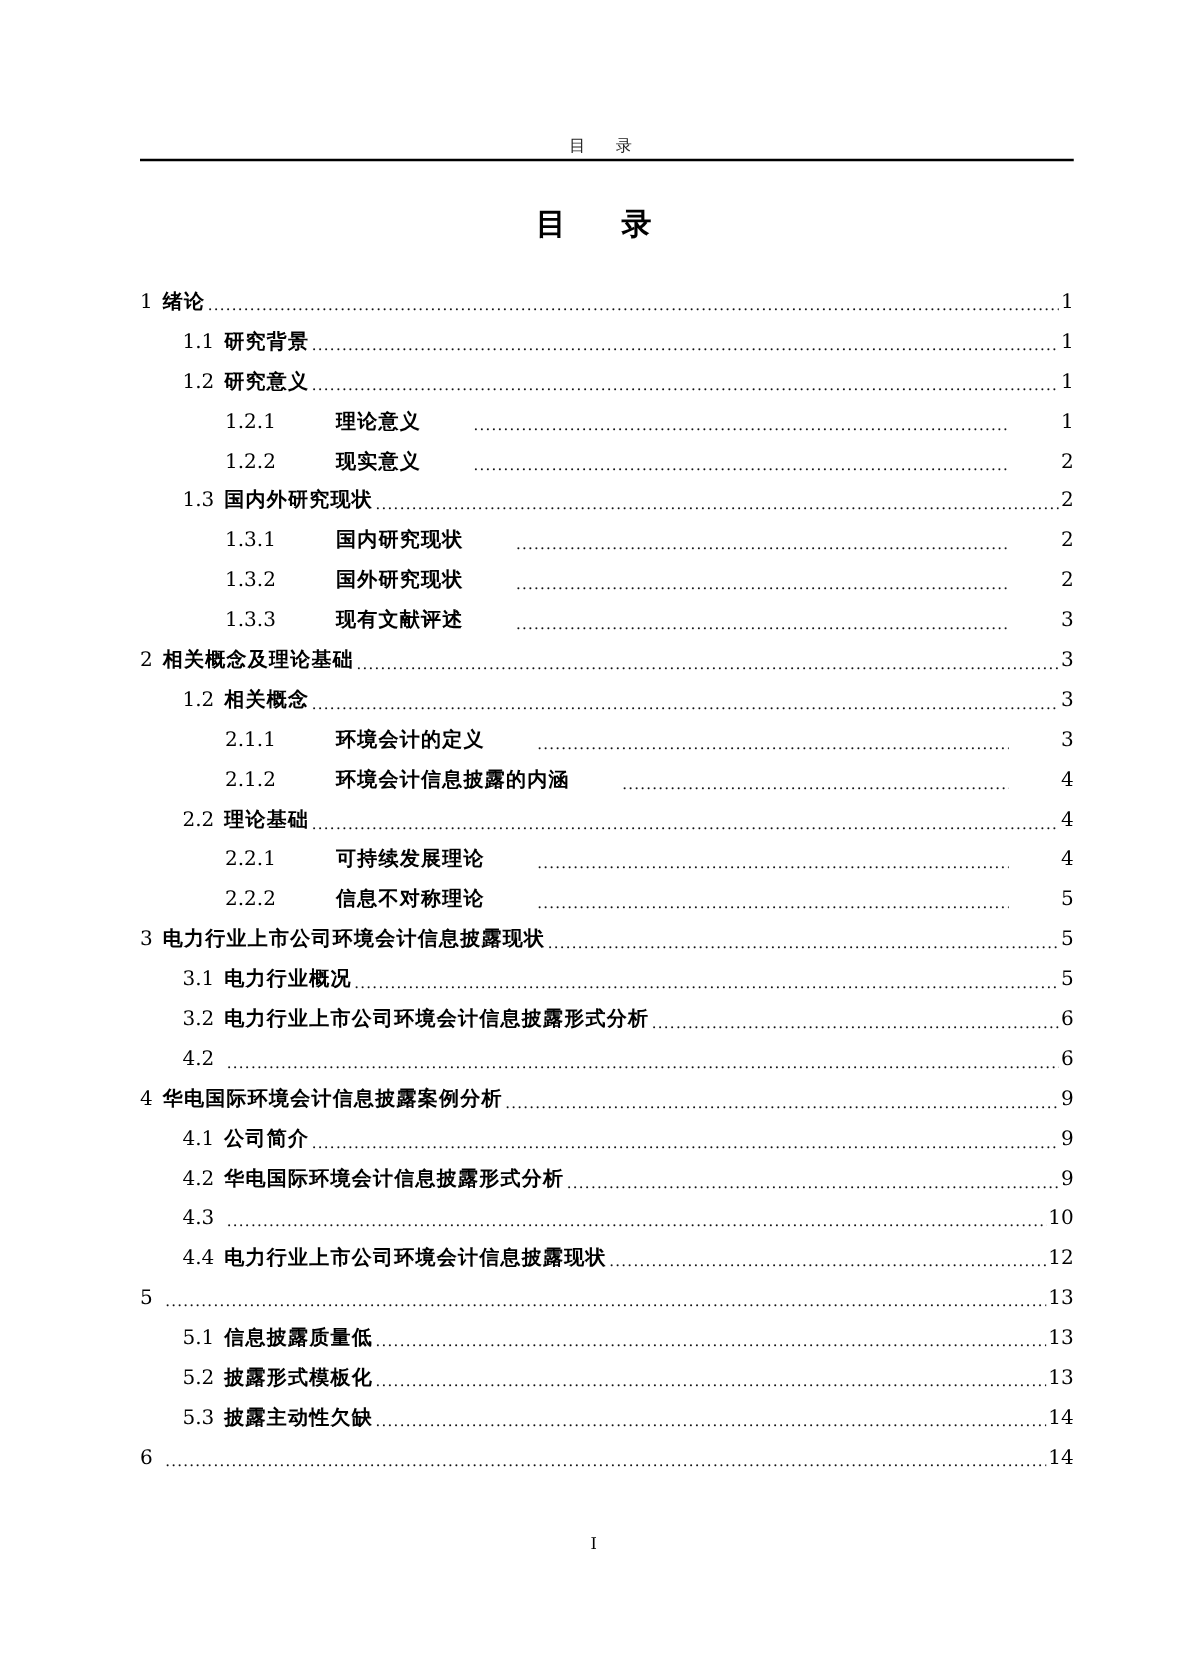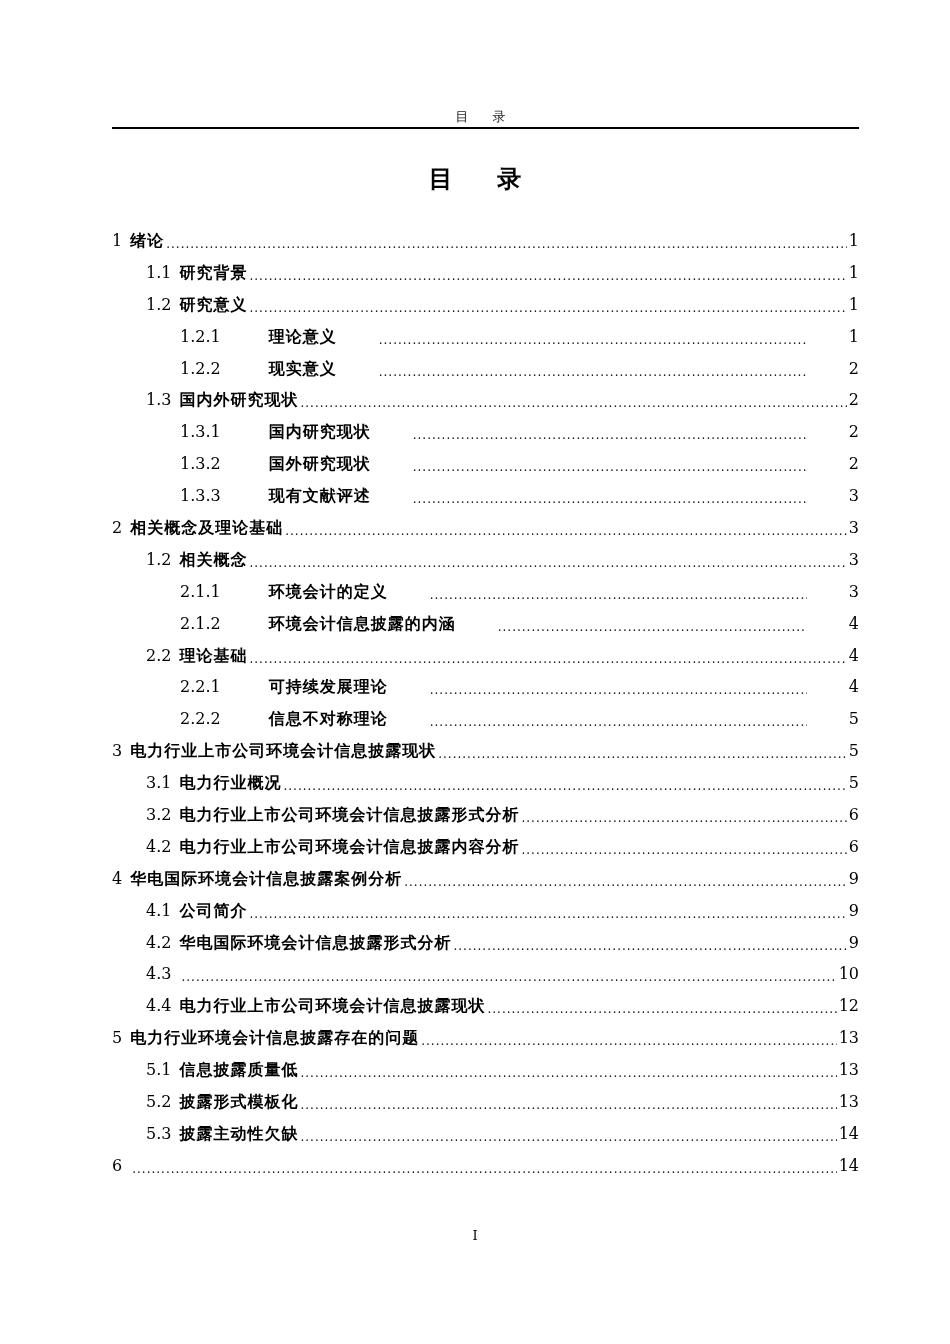--- a/index.html
+++ b/index.html
@@ -137,21 +137,20 @@
       <span class="page">5</span>
     </div>
     <div class="row l2">
       <span class="num">3.2</span>
       <span class="label">电力行业上市公司环境会计信息披露形式分析</span>
       <span class="leader"></span>
       <span class="page">6</span>
     </div>
     <div class="row l2">
       <span class="num">4.2</span>
-      <span class="label">电力行业上市公司环境会计信息披露内容分析</span>
       <span class="leader"></span>
       <span class="page">6</span>
     </div>
     <div class="row l1">
       <span class="num">4</span>
       <span class="label">华电国际环境会计信息披露案例分析</span>
       <span class="leader"></span>
       <span class="page">9</span>
     </div>
     <div class="row l2">
@@ -172,21 +171,20 @@
       <span class="page">10</span>
     </div>
     <div class="row l2">
       <span class="num">4.4</span>
       <span class="label">电力行业上市公司环境会计信息披露现状</span>
       <span class="leader"></span>
       <span class="page">12</span>
     </div>
     <div class="row l1">
       <span class="num">5</span>
-      <span class="label">电力行业环境会计信息披露存在的问题</span>
       <span class="leader"></span>
       <span class="page">13</span>
     </div>
     <div class="row l2">
       <span class="num">5.1</span>
       <span class="label">信息披露质量低</span>
       <span class="leader"></span>
       <span class="page">13</span>
     </div>
     <div class="row l2">

